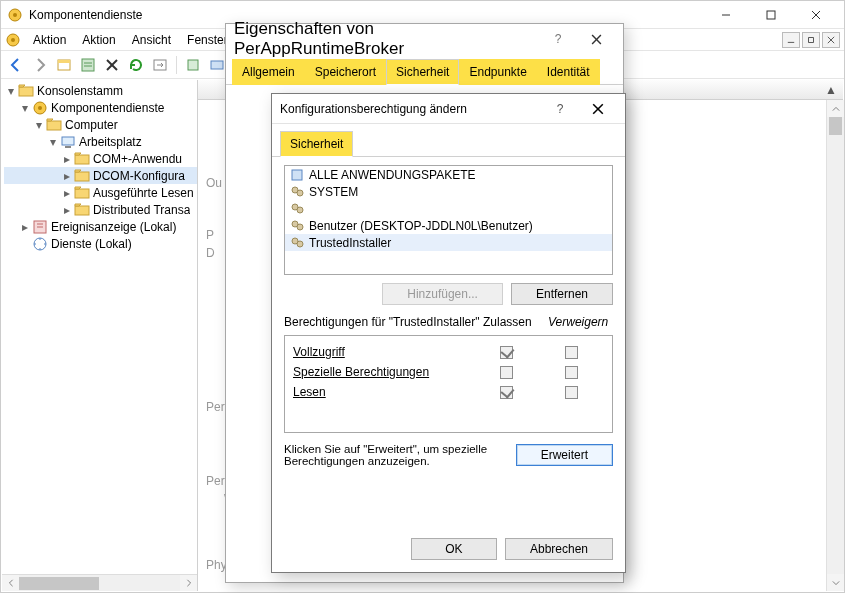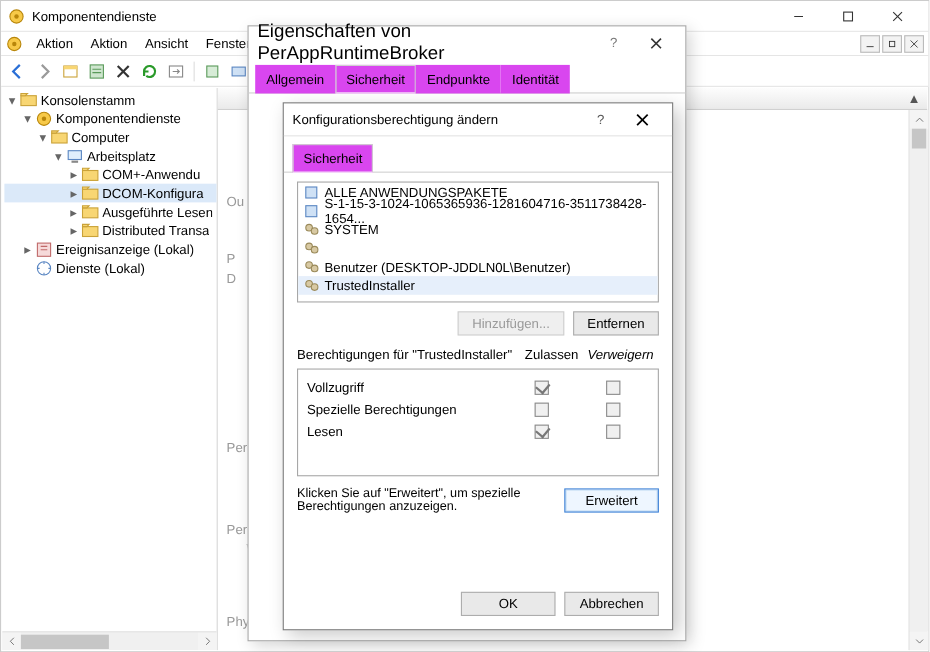--- a/index.html
+++ b/index.html
@@ -97,52 +97,52 @@
     background:#fff; border:1px solid #a7a7a7; box-shadow:4px 4px 14px rgba(0,0,0,.18);
     display:flex; flex-direction:column;
   }
   .props-title {
     height:30px; display:flex; align-items:center; padding:0 8px;
   }
   .props-title .t { flex:1; font-size:17px; }
   .px-btn { width:38px; height:22px; display:flex; align-items:center; justify-content:center; }
 
   .tabs { display:flex; border-bottom:1px solid #d0d0d0; padding:0 6px; margin-top:4px;}
-  .tab { padding:5px 9px; border:1px solid transparent; background:#d946ef; cursor:default; position:relative; top:1px; }
+  .tab { padding:5px 9px; border:1px solid transparent; background:#fde047; cursor:default; position:relative; top:1px; }
   .tab.active { border:1px solid #d0d0d0; border-bottom:1px solid #fff; }
   .props-body { flex:1; position:relative; padding:20px 14px; }
 
   
   .perm {
-    position:absolute; left:257px; top:93px; width:355px; height:480px;
+    position:absolute; left:271px; top:93px; width:355px; height:480px;
     background:#fff; border:1px solid #7a7a7a; box-shadow:5px 5px 16px rgba(0,0,0,.22);
     display:flex; flex-direction:column;
   }
   .perm-title {
     height:30px; display:flex; align-items:center; padding:0 8px; border-bottom:1px solid #e3e3e3;
   }
   .perm-title .t { flex:1; font-size:12px; }
   .perm .tabs { padding:0 8px; margin-top:6px;}
   .perm-body { flex:1; padding:8px 12px 8px 12px; display:flex; flex-direction:column; }
   .grp-label { margin:2px 0 4px 0; }
   .listbox {
     border:1px solid #a7a7a7; height:110px; overflow:hidden; background:#fff;
   }
   .lb-row { display:flex; align-items:center; height:17px; padding:0 4px; gap:4px; }
   .lb-row.selected { background:#e6effb; }
   .lb-row .gi { width:16px; height:16px; flex:0 0 16px; }
   .btn {
-    height:22px; padding:0 12px; background:#e9e9e9; border:1px solid #adadad;
+    height:22px; padding:0 24px; background:#e9e9e9; border:1px solid #adadad;
     display:inline-flex; align-items:center; justify-content:center; min-width:76px; cursor:default;
   }
   .btn.disabled { color:#9a9a9a; background:#efefef; border-color:#cfcfcf; }
   .btn.primary { background:#eef6ff; border:1px solid #3c80d5; box-shadow:inset 0 0 0 1px #bcd7f2; }
   .row-right { display:flex; justify-content:flex-end; gap:8px; margin-top:8px; }
   .perm-table {
-    border:1px solid #a7a7a7; margin-top:6px; height:98px; padding:6px 8px;
+    border:1px solid #a7a7a7; margin-top:6px; height:98px; padding:6px 8px;text-decoration:underline;
   }
   .perm-row { display:flex; align-items:center; height:20px; }
   .perm-row .pl { flex:1; }
   .perm-row .pc { width:65px; display:flex; justify-content:center; }
   .chk {
     width:13px; height:13px; border:1px solid #8b8b8b; background:#fff; position:relative;
   }
   .chk.dis { background:#f0f0f0; }
   .chk.checked::after {
     content:""; position:absolute; left:2px; top:-1px; width:7px; height:9px;
@@ -433,20 +433,21 @@
     <div class="px-btn" style="color:#777;">?</div>
     <div class="px-btn">
         <svg width="11" height="11" viewBox="0 0 10 10">
           <line x1="1" y1="1" x2="9" y2="9" stroke="#333" stroke-width="1.3"></line>
           <line x1="9" y1="1" x2="1" y2="9" stroke="#333" stroke-width="1.3"></line>
         </svg>
       </div>
   </div>
   <div class="tabs">
     <div class="tab">Allgemein</div>
+    <div class="tab">Speicherort</div>
     <div class="tab active">Sicherheit</div>
     <div class="tab">Endpunkte</div>
     <div class="tab">Identität</div>
   </div>
   <div class="props-body"></div>
 </div>
 
 <div class="perm">
   <div class="perm-title">
     <span class="t">Konfigurationsberechtigung ändern</span>
@@ -465,26 +466,20 @@
 
     <div class="listbox">
       <div class="lb-row">
         <span class="gi"><svg viewBox="0 0 16 16">
               <rect x="3" y="3" width="10" height="10" fill="#cfe1f5" stroke="#5a86c2"></rect>
             </svg></span>
         <span>ALLE ANWENDUNGSPAKETE</span>
       </div>
       <div class="lb-row">
         <span class="gi"><svg viewBox="0 0 16 16">
-              <rect x="3" y="3" width="10" height="10" fill="#cfe1f5" stroke="#5a86c2"></rect>
-            </svg></span>
-        <span>S-1-15-3-1024-1065365936-1281604716-3511738428-1654...</span>
-      </div>
-      <div class="lb-row">
-        <span class="gi"><svg viewBox="0 0 16 16">
               <circle cx="6" cy="6" r="3" fill="#d8c9a3" stroke="#9a8a5a"></circle>
               <circle cx="11" cy="9" r="3" fill="#d8c9a3" stroke="#9a8a5a"></circle>
             </svg></span>
         <span>SYSTEM</span>
       </div>
       <div class="lb-row">
         <span class="gi"><svg viewBox="0 0 16 16">
               <circle cx="6" cy="6" r="3" fill="#d8c9a3" stroke="#9a8a5a"></circle>
               <circle cx="11" cy="9" r="3" fill="#d8c9a3" stroke="#9a8a5a"></circle>
             </svg></span>
@@ -505,21 +500,21 @@
       </div>
     </div>
 
     <div class="row-right">
       <div class="btn disabled">Hinzufügen...</div>
       <div class="btn">Entfernen</div>
     </div>
 
     <div style="display:flex;margin-top:10px;">
       <div style="flex:1">Berechtigungen für "TrustedInstaller"</div>
-      <div style="width:65px;text-align:center;">Zulassen</div>
+      <div style="width:65px;text-align:left;">Zulassen</div>
       <div style="width:65px;text-align:left;font-style:italic;">Verweigern</div>
     </div>
 
     <div class="perm-table">
       <div class="perm-row">
         <span class="pl">Vollzugriff</span>
         <span class="pc">
             <span class="chk dis checked"></span>
           </span>
         <span class="pc">

